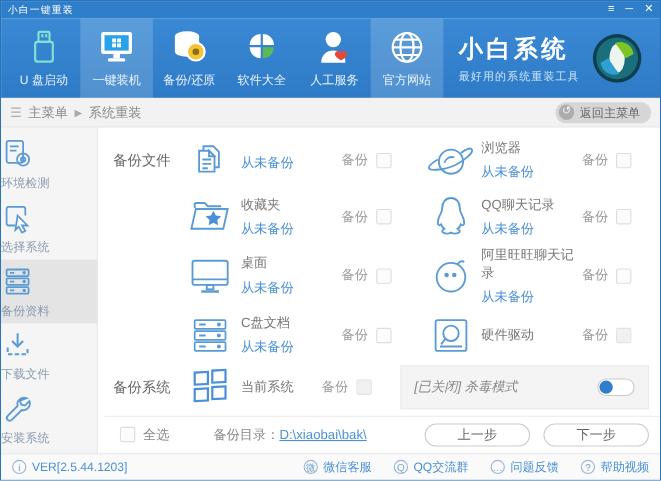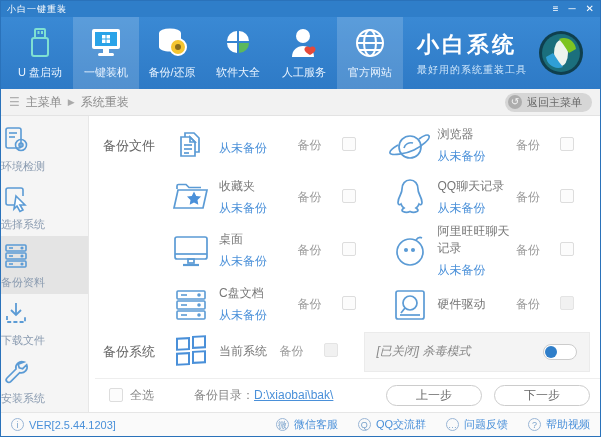--- a/index.html
+++ b/index.html
@@ -37,21 +37,21 @@
   .side-item.active { background:#e4e4e4; }
 
   .content { flex:1; background:#fff; display:flex; flex-direction:column; padding:4px 0 0 6px; }
   .c-row { display:flex; align-items:center; height:57px; }
   .sec-label { width:68px; font-size:13px; color:#666; padding-left:8px; flex:0 0 auto; }
   .bk-item { flex:1; display:flex; align-items:center; min-width:0; }
   .bk-icon { width:56px; display:flex; justify-content:center; flex:0 0 auto; }
   .bk-texts { flex:1; min-width:0; }
   .bk-name { font-size:12px; color:#777; }
   .bk-status { font-size:12px; color:#4a90d9; margin-top:5px; cursor:pointer; }
-  .bk-check { display:flex; gap:20px; margin-right:26px; flex:0 0 auto; }
+  .bk-check { display:flex; align-items:center; gap:7px; margin-right:26px; flex:0 0 auto; }
   .bk-check .lbl { font-size:12px; color:#9a9a9a; }
   .checkbox { width:14px; height:14px; border:1px solid #ddd; background:#fcfcfc; border-radius:2px; cursor:pointer; }
   .checkbox.dim { background:#f1f1f1; border-color:#e4e4e4; }
 
   .av-box { flex:1; margin-right:10px; background:#f4f4f4; border:1px solid #ebebeb; height:40px; display:flex; align-items:center; padding:0 12px;font-style:italic; }
   .av-label { font-size:12px; color:#888; }
   .toggle { margin-left:auto; width:34px; height:16px; border:1px solid #ccc; border-radius:9px; background:#fff; position:relative; cursor:pointer; }
   .toggle .knob { position:absolute; left:1px; top:1px; width:12px; height:12px; border-radius:50%; background:#2f7ec9; }
 
   .bottom-bar { border-top:1px solid #eee; height:38px; display:flex; align-items:center; padding:0 10px 0 14px; margin-top:4px; }

